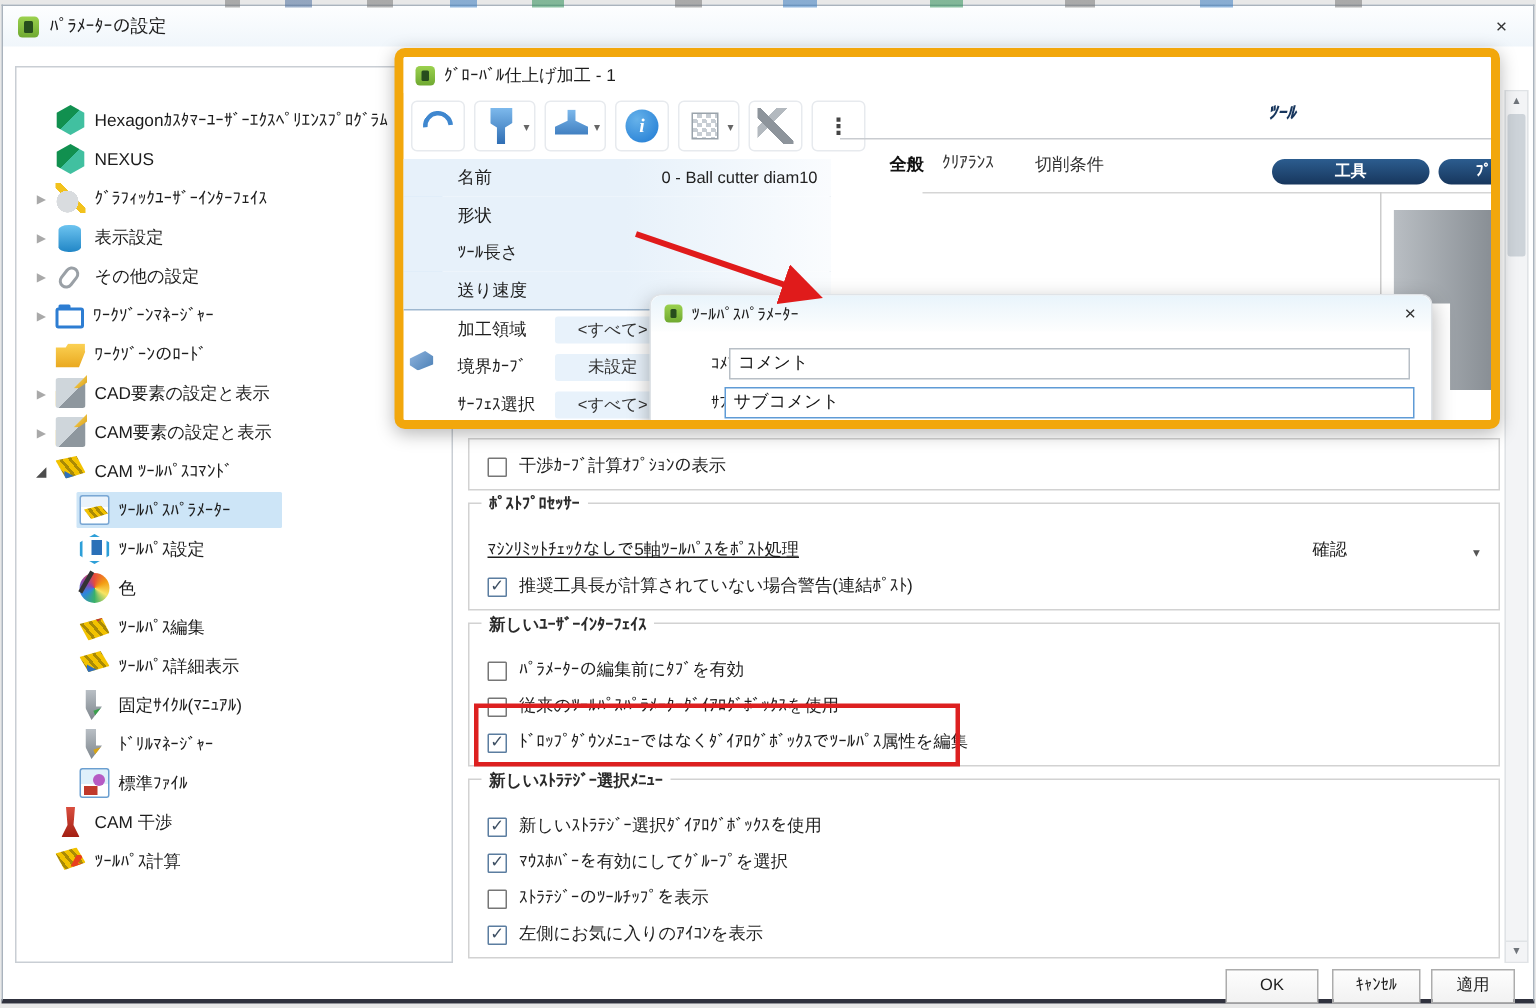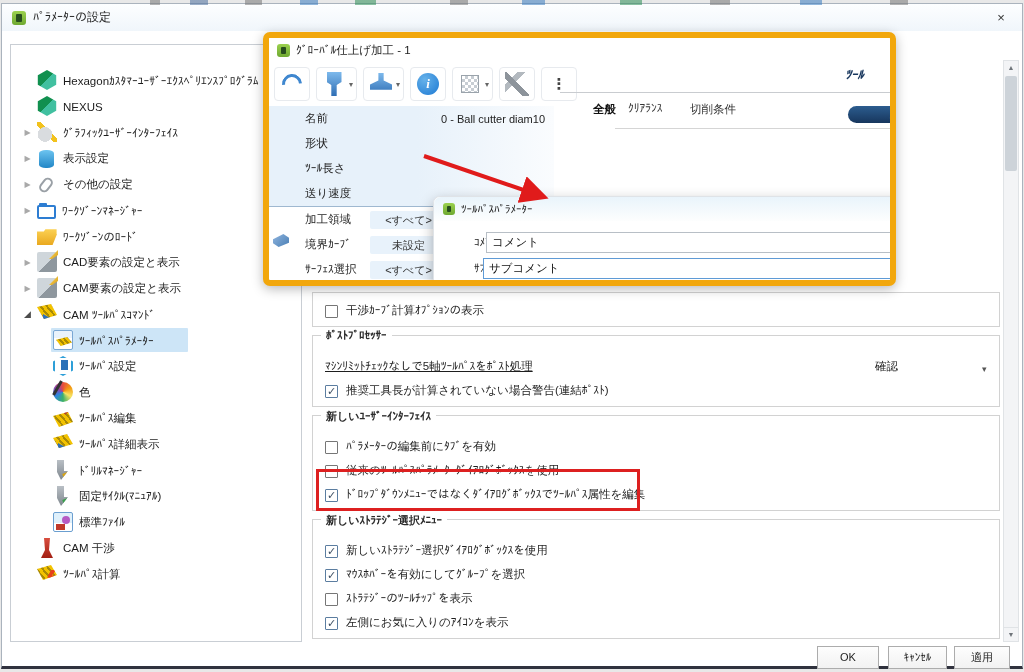--- a/index.html
+++ b/index.html
@@ -112,21 +112,21 @@
   #sthumb{position:absolute;left:1px;top:15px;width:12px;height:95px;background:#cdd3d9;border-radius:2px;}
 
   
   .fbtn{position:absolute;top:642px;height:23px;border:1px solid #acacac;background:linear-gradient(#fdfdfd,#f2f2f2);
         font-size:11px;color:#1e1e1e;text-align:center;line-height:21px;}
   #btn-ok{left:815px;width:62px;}
   #btn-cancel{left:886px;width:59px;}
   #btn-apply{left:952px;width:56px;}
 
   
-  #overlay{position:absolute;left:263px;top:32px;width:633px;height:254px;border:6px solid #f2a70c;border-radius:7px;
+  #overlay{position:absolute;left:263px;top:32px;width:737px;height:254px;border:6px solid #f2a70c;border-radius:7px;
            background:#fff;box-shadow:0 3px 12px rgba(0,0,0,.28);z-index:5;overflow:hidden;}
   #ov-title{height:24px;display:flex;align-items:center;padding-left:8px;background:#fff;}
   #ov-title .appicon{width:13px;height:13px;}
   #ov-title-text{margin-left:6px;font-size:11.5px;color:#1d1d1d;}
   #ov-toolbar{height:44px;display:flex;align-items:center;padding-left:5px;}
   .tbwrap{display:flex;align-items:center;margin-right:6px;border:1px solid #e7eaee;border-radius:4px;background:#fff;padding:2px 3px;}
   .tb{width:28px;height:28px;position:relative;display:flex;align-items:center;justify-content:center;}
   .tbcaret{font-size:8px;color:#666;margin-left:1px;}
   .g-surface-finish{width:20px;height:20px;border:3px solid #3f87cf;border-right-color:transparent;
       border-bottom-color:transparent;border-radius:50%;transform:rotate(40deg);}
@@ -308,29 +308,29 @@
       <div class="titem lv2">
         <span class="texp"></span>
         <span class="hlwrap">
           <span class="ticon i-toolpath-detail"></span>
           <span class="tlabel">ﾂｰﾙﾊﾟｽ詳細表示</span>
         </span>
       </div>
       <div class="titem lv2">
         <span class="texp"></span>
         <span class="hlwrap">
+          <span class="ticon i-canned-cycle"></span>
+          <span class="tlabel">固定ｻｲｸﾙ(ﾏﾆｭｱﾙ)</span>
+        </span>
+      </div>
+      <div class="titem lv2">
+        <span class="texp"></span>
+        <span class="hlwrap">
           <span class="ticon i-drill-manager"></span>
           <span class="tlabel">ﾄﾞﾘﾙﾏﾈｰｼﾞｬｰ</span>
-        </span>
-      </div>
-      <div class="titem lv2">
-        <span class="texp"></span>
-        <span class="hlwrap">
-          <span class="ticon i-canned-cycle"></span>
-          <span class="tlabel">固定ｻｲｸﾙ(ﾏﾆｭｱﾙ)</span>
         </span>
       </div>
       <div class="titem lv2">
         <span class="texp"></span>
         <span class="hlwrap">
           <span class="ticon i-standard-file"></span>
           <span class="tlabel">標準ﾌｧｲﾙ</span>
         </span>
       </div>
       <div class="titem lv1">

